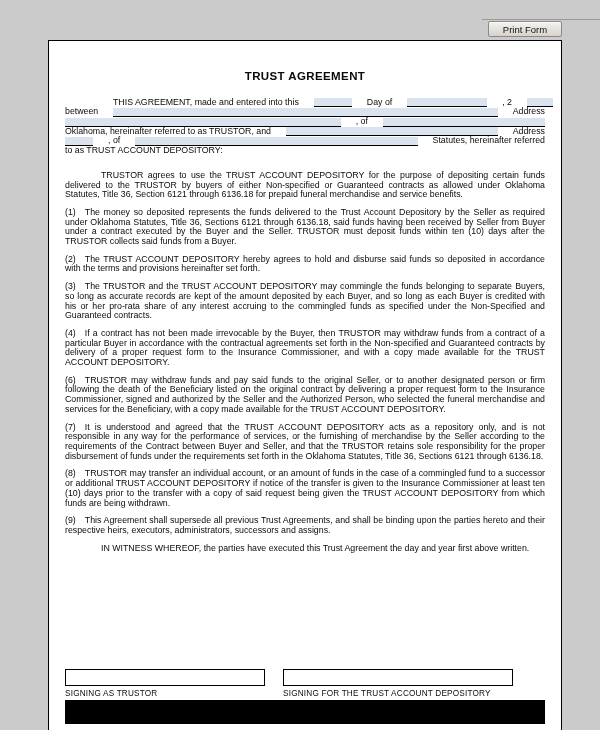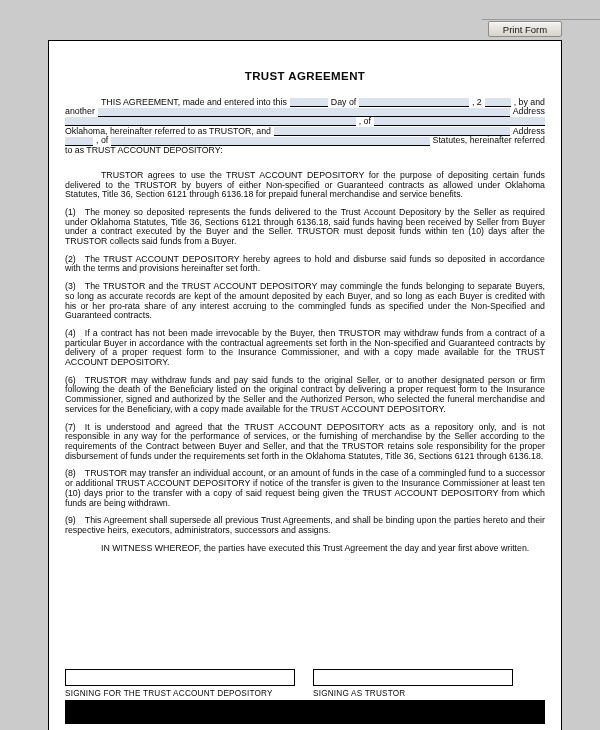--- a/index.html
+++ b/index.html
@@ -33,21 +33,21 @@
   .content { padding: 0 16px; color: #0a0a0a; font-size: 8.8px; line-height: 9.7px; }
 
   .title { text-align: center; font-weight: bold; font-size: 11.5px; letter-spacing: .4px; margin: 31px 0 16px; }
 
   p.para { text-align: justify; margin-bottom: 8px; }
   .indent { text-indent: 36px; }
   .cnum { padding-right: 9px; }
 
   
   .opening { margin-bottom: 15px; }
-  .fline { display: flex; align-items: center; white-space: nowrap; height: 9.7px; }
+  .fline { display: flex; align-items: flex-end; white-space: nowrap; height: 9.7px; gap: 12px; }
   .fline .txt { flex: 0 0 auto; }
   .ind { width: 36px; flex: 0 0 auto; }
   .field {
     display: block; height: 9px; flex: 0 0 auto;
     border-bottom: 1px solid #000;
     background: var(--field-highlight, #dbe4ee);
     margin: 0 3px;
   }
   .field.grow { flex: 1 1 auto; }
   .fline .field:first-child { margin-left: 0; }
@@ -78,21 +78,21 @@
         <span class="ind"></span>
         <span class="txt">THIS AGREEMENT, made and entered into this</span>
         <span class="field" style="width:38px"></span>
         <span class="txt">Day of</span>
         <span class="field grow" style="min-width:80px"></span>
         <span class="txt">, 2</span>
         <span class="field" style="width:26px"></span>
         <span class="txt">, by and</span>
       </div>
       <div class="fline">
-        <span class="txt">another</span>
+        <span class="txt">between</span>
         <span class="field grow"></span>
         <span class="txt">Address</span>
       </div>
       <div class="fline">
         <span class="field grow" style="flex-grow:1.7"></span>
         <span class="txt">, of</span>
         <span class="field grow"></span>
       </div>
       <div class="fline">
         <span class="txt">Oklahoma, hereinafter referred to as TRUSTOR, and</span>
@@ -134,24 +134,24 @@
       <span class="cnum">(8)</span><span>TRUSTOR may transfer an individual account, or an amount of funds in the case of a commingled fund to a successor or additional TRUST ACCOUNT DEPOSITORY if notice of the transfer is given to the Insurance Commissioner at least ten (10) days prior to the transfer with a copy of said request being given the TRUST ACCOUNT DEPOSITORY from which funds are being withdrawn.</span>
     </p>
     <p class="para">
       <span class="cnum">(9)</span><span>This Agreement shall supersede all previous Trust Agreements, and shall be binding upon the parties hereto and their respective heirs, executors, administrators, successors and assigns.</span>
     </p>
 
     <p class="para indent">IN WITNESS WHEREOF, the parties have executed this Trust Agreement the day and year first above written.</p>
   </div>
 
   <div class="sig-area">
+    <div class="sig-col left">
+      <div class="sig-box"></div>
+      <div class="sig-label">SIGNING AS TRUSTOR</div>
+    </div>
     <div class="sig-col right">
       <div class="sig-box"></div>
       <div class="sig-label">SIGNING FOR THE TRUST ACCOUNT DEPOSITORY</div>
-    </div>
-    <div class="sig-col left">
-      <div class="sig-box"></div>
-      <div class="sig-label">SIGNING AS TRUSTOR</div>
     </div>
   </div>
 
   <div class="footer-bar"></div>
 </div>
 
 </body></html>

